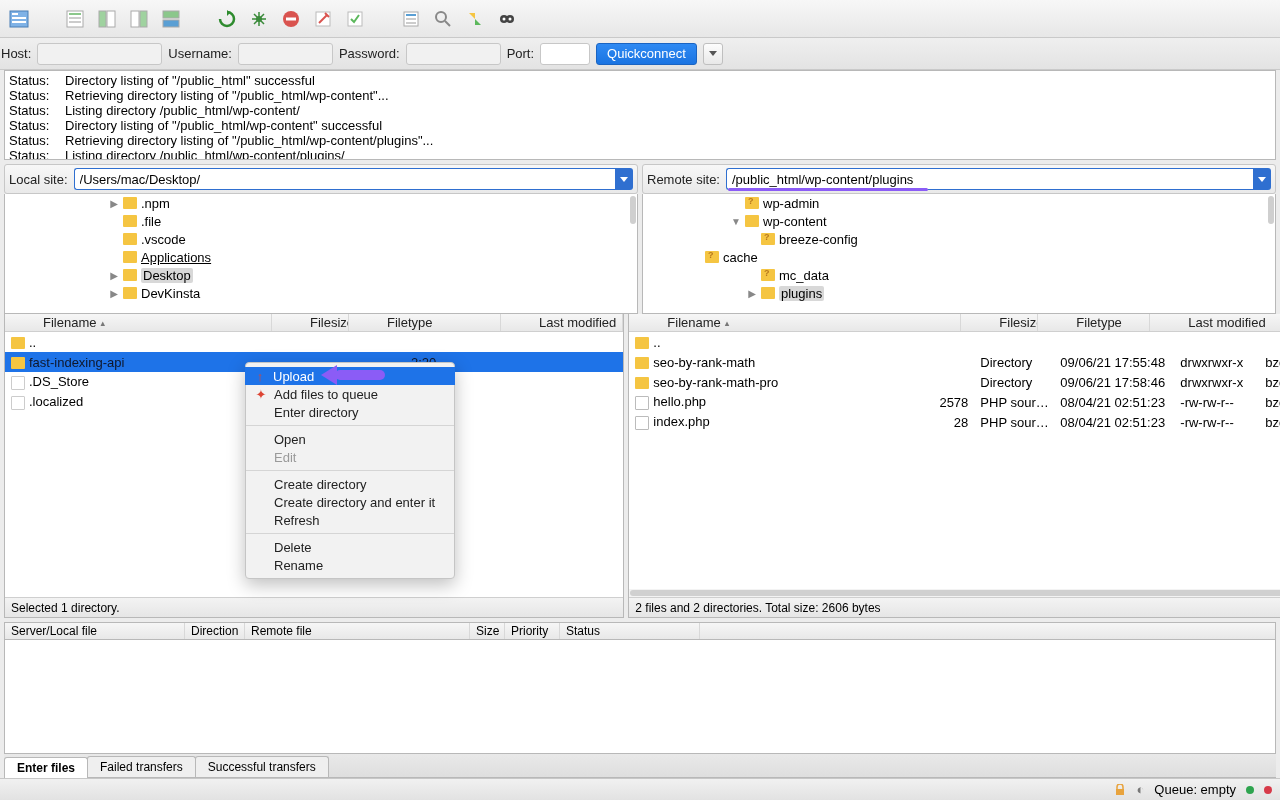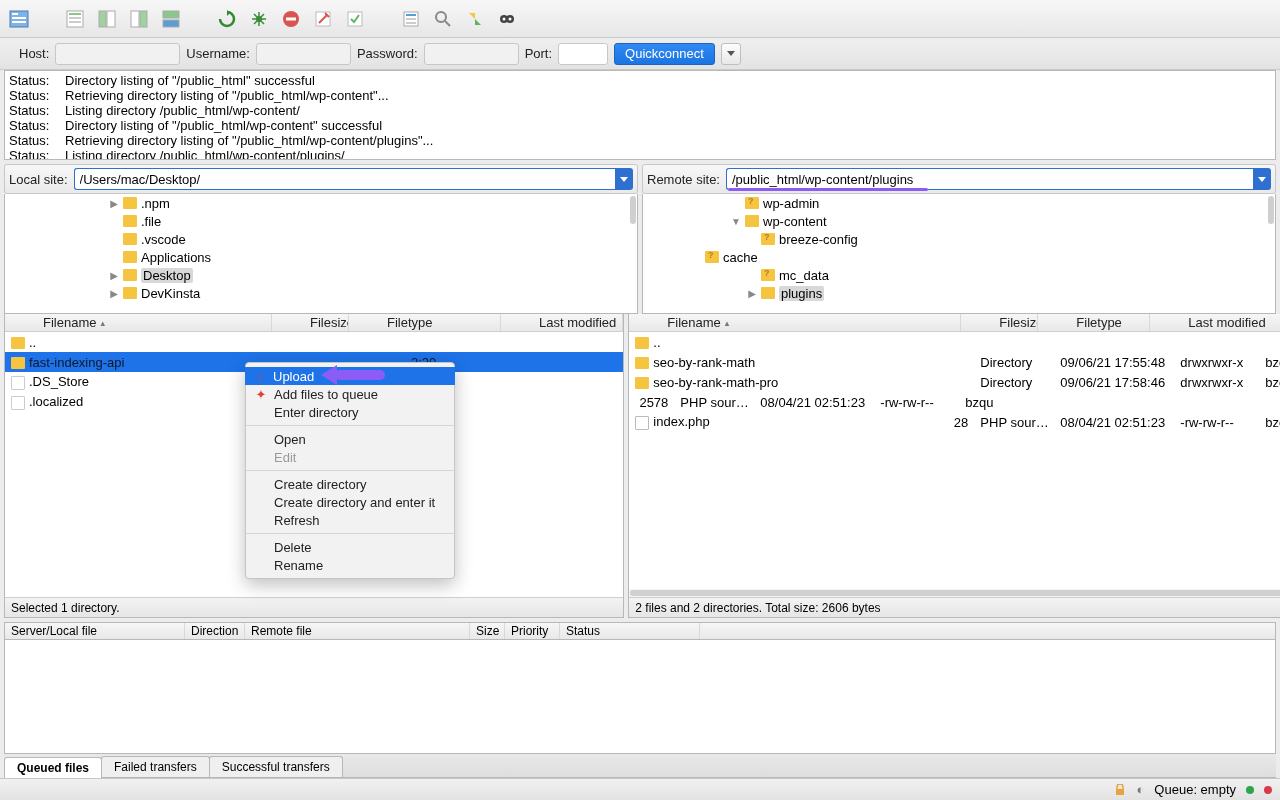--- a/index.html
+++ b/index.html
@@ -1,20 +1,20 @@
 <!DOCTYPE html>
 <html><head>
 <meta charset="utf-8">
 <style>
 * { box-sizing: border-box; margin: 0; padding: 0; font-family: -apple-system, "Helvetica Neue", Arial, sans-serif; font-size: 13px; }
 body { background: #ececec; width: 1280px; height: 800px; overflow: hidden; display: flex; flex-direction: column; }
 .toolbar { height: 38px; background: linear-gradient(#f7f7f7,#e7e7e7); border-bottom: 1px solid #c9c9c9; display: flex; align-items: center; padding: 0 6px; gap: 6px;}
 .toolbar .tool { width: 26px; height: 26px; display: flex; align-items:center; justify-content:center; border-radius:3px; }
 .toolbar .sep { width: 18px; }
-.quickbar { height: 32px; background: linear-gradient(#efefef,#e3e3e3); border-bottom: 1px solid #c9c9c9; display:flex; align-items:center; padding: 0 19px; gap: 6px; }
+.quickbar { height: 32px; background: linear-gradient(#efefef,#e3e3e3); border-bottom: 1px solid #c9c9c9; display:flex; align-items:center; padding: 0 1px; gap: 6px; }
 .quickbar label { color:#222; }
 .quickbar input { height:22px; border:1px solid #c7c7c7; border-radius:3px; background:#fff; padding:0 5px; }
 .quickbar input.dim { background:#f1f1f1; }
 .btn-blue { background: linear-gradient(#2f8af3,#1a74e2); color:#fff; border:1px solid #1a64c2; border-radius:3px; height:22px; padding:0 10px; font-weight:500;}
 .btn-dd { width:20px; height:22px; border:1px solid #bfbfbf; border-radius:3px; background:linear-gradient(#fdfdfd,#e8e8e8); display:flex;align-items:center;justify-content:center;}
 .logpane { height: 90px; background:#fff; border:1px solid #b8b8b8; margin:0 4px; overflow:hidden; padding:2px 4px; line-height:15px; font-size:12px;}
 .logpane div { white-space: pre; }
 .logpane .lbl { display:inline-block; width:56px; }
 .sitebar { height: 30px; display:flex; gap:4px; margin:4px 4px 0 4px; }
 .sitebar .half { flex:1; background:linear-gradient(#f7f7f7,#e9e9e9); border:1px solid #c7c7c7; border-radius:3px; display:flex; align-items:center; padding:0 4px; gap:6px;}
@@ -231,21 +231,21 @@
       <div class="treeitem" style="padding-left: 104px;">
         <span class="twisty"></span>
         <span class="folder"></span>
         <span>.file</span>
       </div>
       <div class="treeitem" style="padding-left: 104px;">
         <span class="twisty"></span>
         <span class="folder"></span>
         <span>.vscode</span>
       </div>
-      <div class="treeitem" style="padding-left: 104px;">
+      <div class="treeitem" style="padding-left: 104px; text-decoration: underline;">
         <span class="twisty"></span>
         <span class="folder"></span>
         <span>Applications</span>
       </div>
       <div class="treeitem" style="padding-left: 104px;">
         <span class="twisty">▶</span>
         <span class="folder"></span>
         <span class="hl">Desktop</span>
       </div>
       <div class="treeitem" style="padding-left: 104px;">
@@ -353,20 +353,21 @@
         </div>
         <div class="row">
           <div class="cell" style="width:300px"><span class="fileicon folder"></span>seo-by-rank-math-pro</div>
           <div class="cell" style="width:45px;text-align:right"></div>
           <div class="cell" style="width:80px">Directory</div>
           <div class="cell" style="width:120px">09/06/21 17:58:46</div>
           <div class="cell" style="width:85px">drwxrwxr-x</div>
           <div class="cell" style="flex:1">bzqu</div>
         </div>
         <div class="row">
+          <div class="cell" style="width:300px"><span class="fileicon php"></span>hello.php</div>
           <div class="cell" style="width:45px;text-align:right">2578</div>
           <div class="cell" style="width:80px">PHP sour…</div>
           <div class="cell" style="width:120px">08/04/21 02:51:23</div>
           <div class="cell" style="width:85px">-rw-rw-r--</div>
           <div class="cell" style="flex:1">bzqu</div>
         </div>
         <div class="row">
           <div class="cell" style="width:300px"><span class="fileicon php"></span>index.php</div>
           <div class="cell" style="width:45px;text-align:right">28</div>
           <div class="cell" style="width:80px">PHP sour…</div>
@@ -386,21 +387,21 @@
   <div class="col" style="width:180px">Server/Local file</div>
   <div class="col" style="width:60px">Direction</div>
   <div class="col" style="width:225px">Remote file</div>
   <div class="col" style="width:35px">Size</div>
   <div class="col" style="width:55px">Priority</div>
   <div class="col" style="width:140px">Status</div>
 </div>
 <div class="queuebody"></div>
 
 <div class="tabs">
-  <div class="tab active">Queued files</div>
+  <div class="tab active">Enter files</div>
   <div class="tab">Failed transfers</div>
   <div class="tab">Successful transfers</div>
 </div>
 
 <div class="bottombar">
   <span>
       <svg width="12" height="12">
         <rect x="2" y="5" width="8" height="6" fill="#e8a33d"></rect>
         <path d="M3 5 V3 A3 3 0 0 1 9 3 V5" fill="none" stroke="#e8a33d" stroke-width="1.5"></path>
       </svg>

